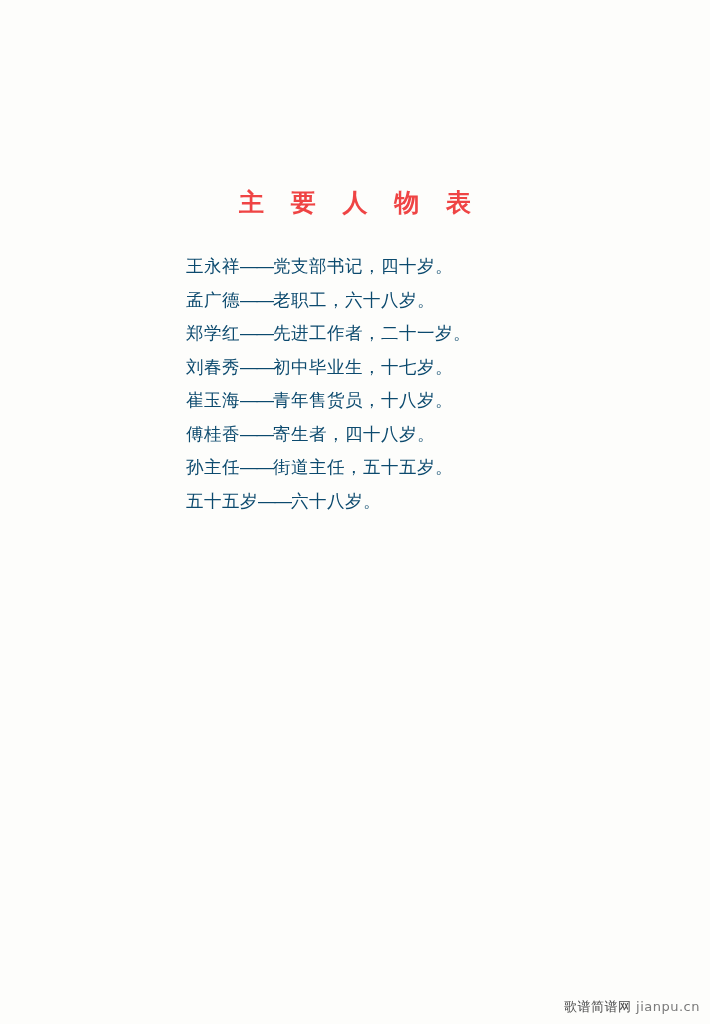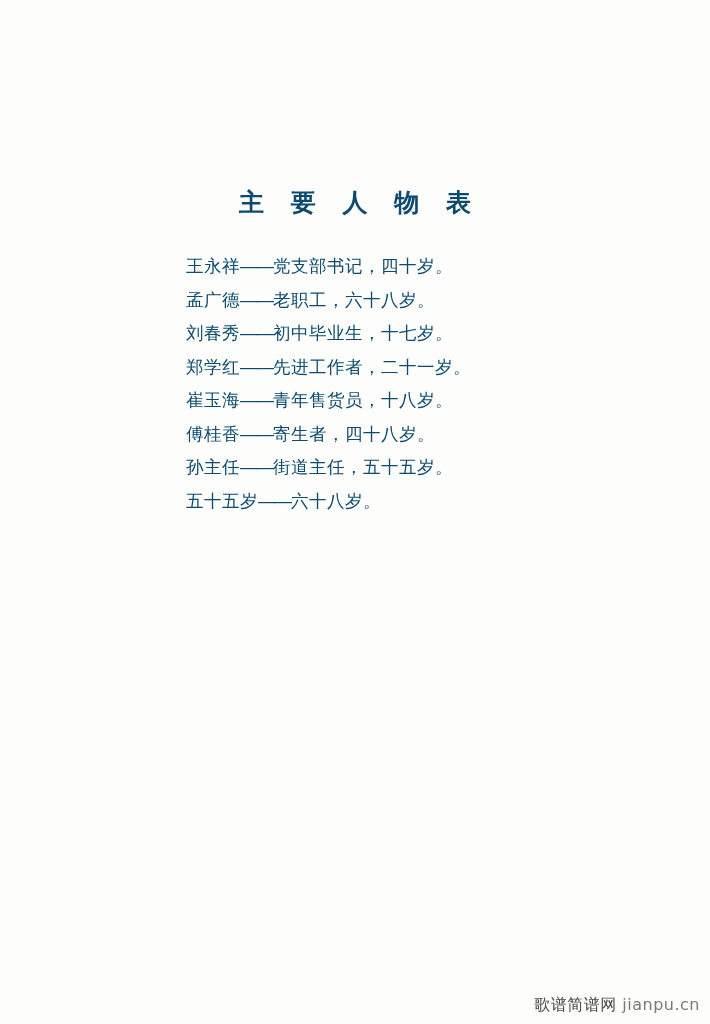--- a/index.html
+++ b/index.html
@@ -26,21 +26,21 @@
   .page-title {
     position: absolute;
     top: 186px;
     left: 0;
     width: 710px;
     text-align: center;
     font-size: 25px;
     font-weight: bold;
     letter-spacing: 9px;
     text-indent: 9px;
-    color: #0c4a6e;
+    color: #ef4444;
     font-family: "DejaVu Serif", "Liberation Serif", serif;
   }
   .character-list {
     position: absolute;
     top: 250px;
     left: 186px;
     width: 460px;
   }
   .character-row {
     font-size: 17.5px;
@@ -50,21 +50,21 @@
     letter-spacing: 0.5px;
     font-family: Liberation Sans, sans-serif;
   }
   .character-row .dash {
     letter-spacing: -1px;
   }
   .watermark {
     position: absolute;
     right: 10px;
     bottom: 8px;
-    font-size: 16px;
+    font-size: 13px;
     color: #4a4a4a;
     font-family: "DejaVu Sans", "Liberation Sans", sans-serif;
     letter-spacing: 0.5px;
     margin-top: 24px;
   }
   .watermark .wm-site {
     color: #7a7a7a;
   }
 </style>
 </head>
@@ -79,25 +79,25 @@
     <div class="character-row">
       <span>王永祥</span><span class="dash">——</span><span>党支部书记，四十岁。</span>
     </div>
 
 
     <div class="character-row">
       <span>孟广德</span><span class="dash">——</span><span>老职工，六十八岁。</span>
     </div>
 
     <div class="character-row">
-      <span>刘春秀</span><span class="dash">——</span><span>初中毕业生，十七岁。</span>
+      <span>郑学红</span><span class="dash">——</span><span>先进工作者，二十一岁。</span>
     </div>
 
     <div class="character-row">
-      <span>郑学红</span><span class="dash">——</span><span>先进工作者，二十一岁。</span>
+      <span>刘春秀</span><span class="dash">——</span><span>初中毕业生，十七岁。</span>
     </div>
 
     <div class="character-row">
       <span>崔玉海</span><span class="dash">——</span><span>青年售货员，十八岁。</span>
     </div>
 
     <div class="character-row">
       <span>傅桂香</span><span class="dash">——</span><span>寄生者，四十八岁。</span>
     </div>
 

